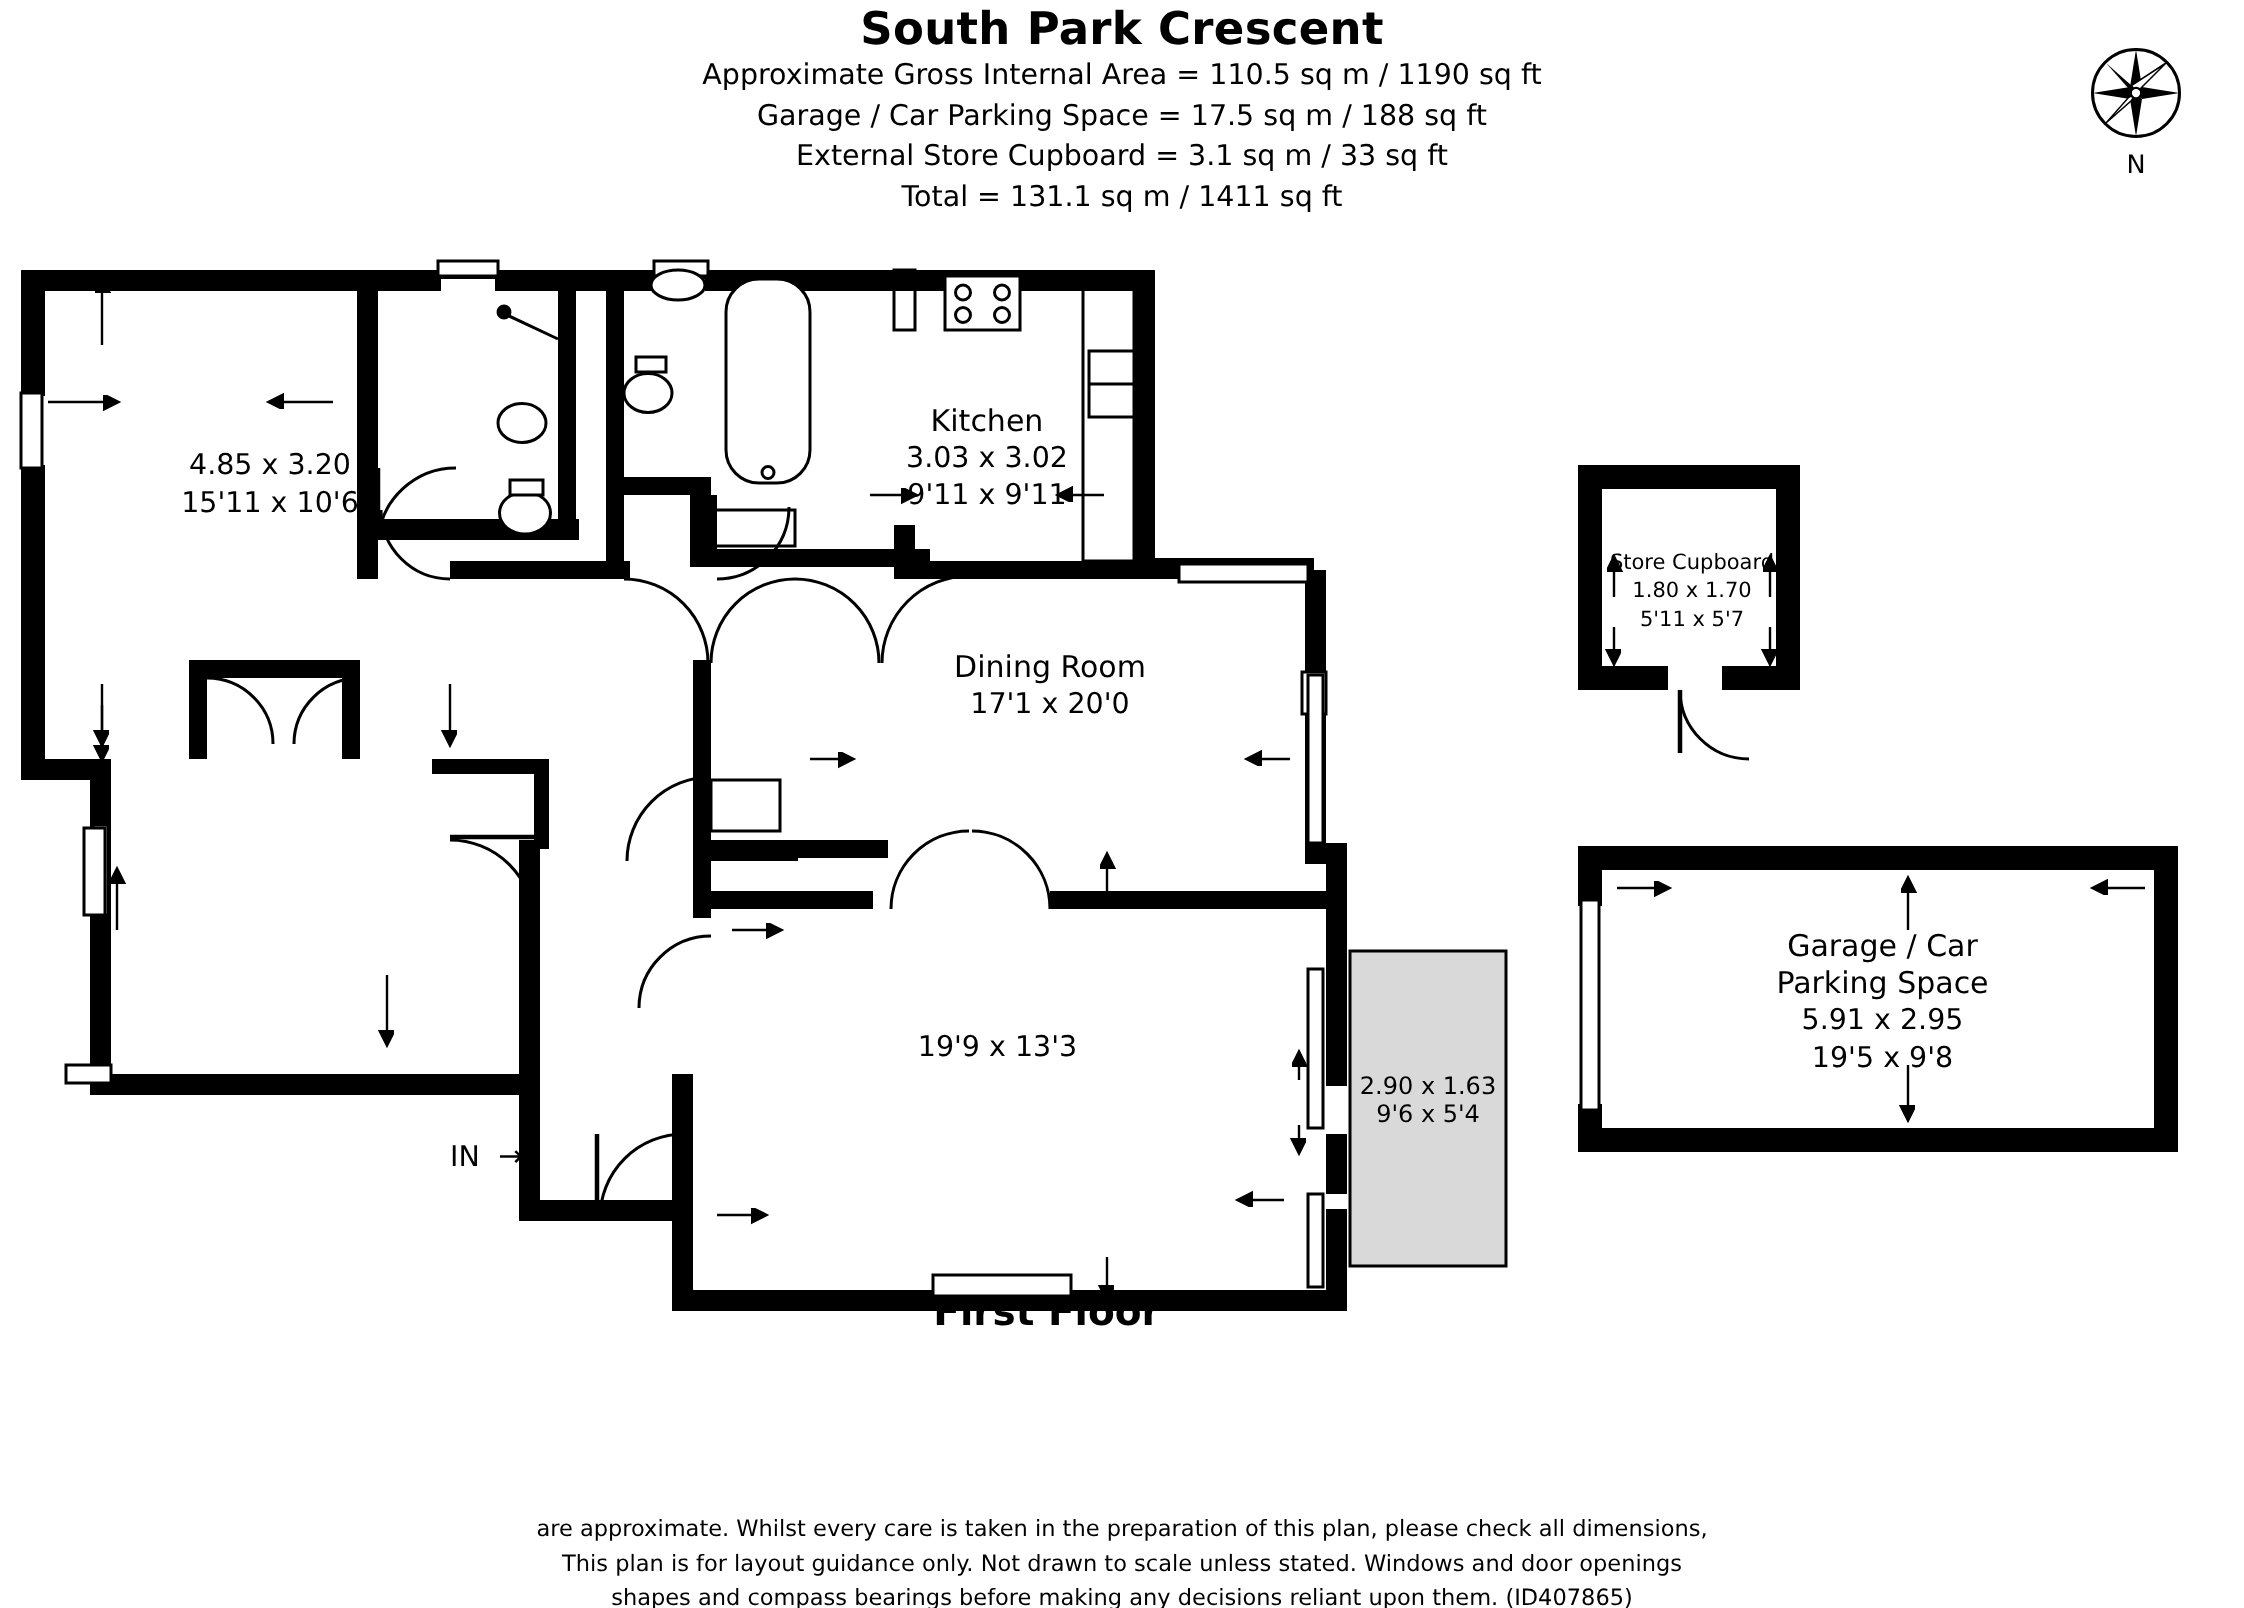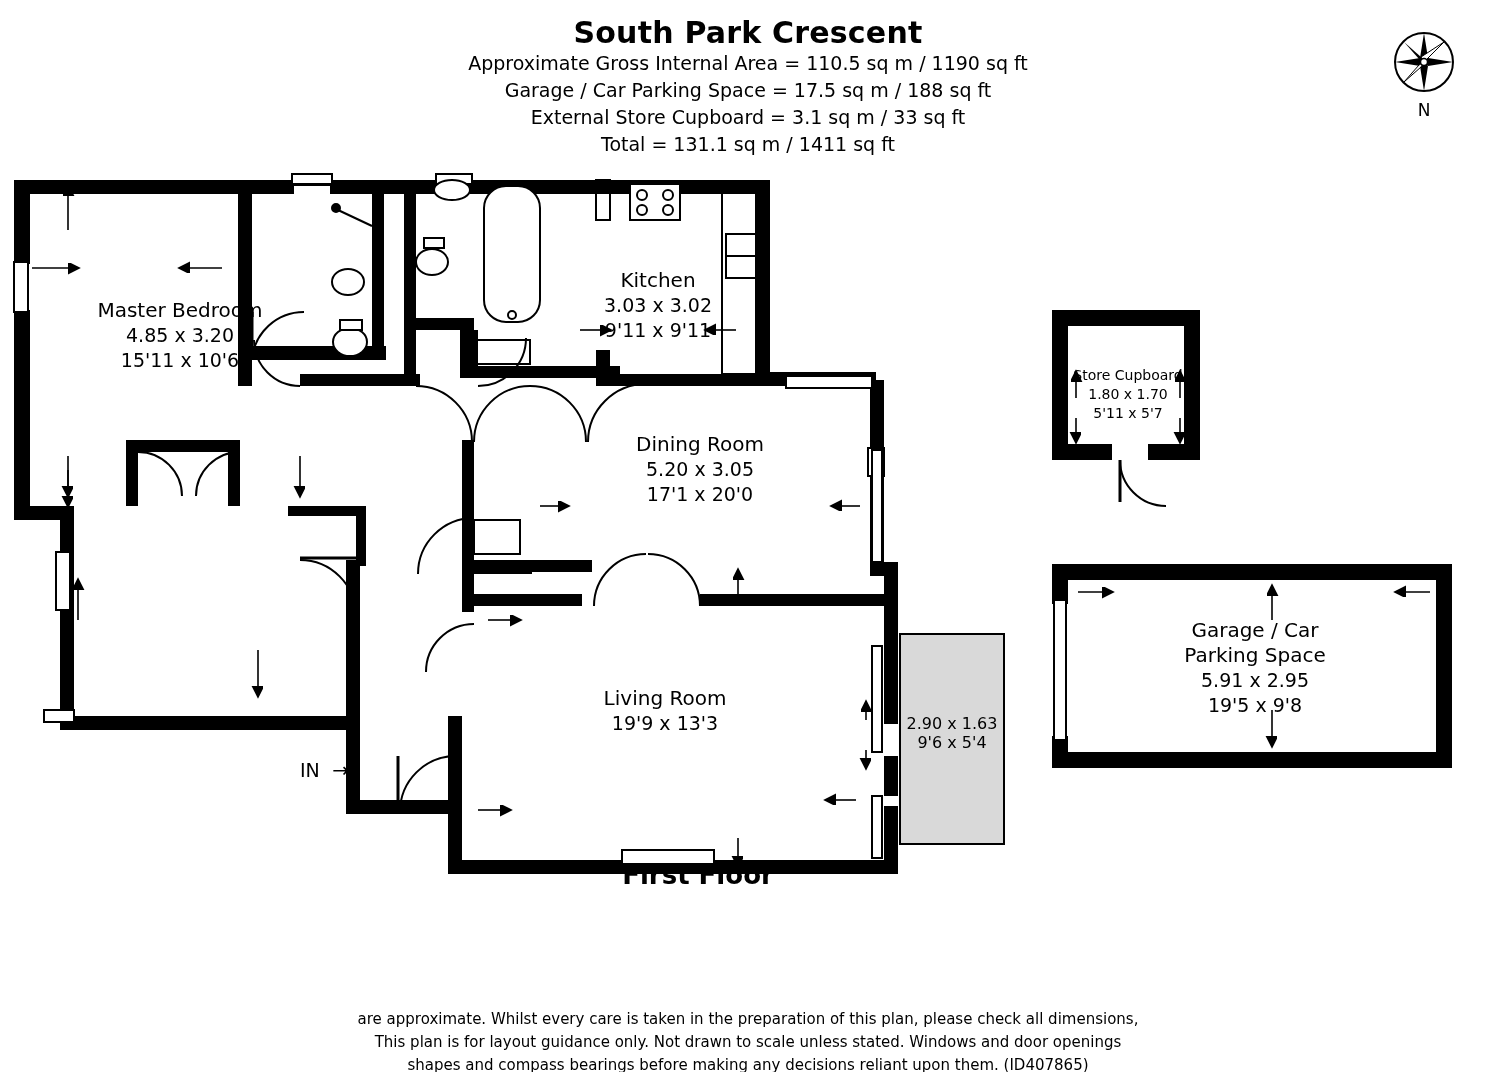--- a/index.html
+++ b/index.html
@@ -7,21 +7,21 @@
     width:1496px; height:1072px;
     background:#ffffff;
     font-family:"DejaVu Sans", sans-serif;
     color:#000000;
     position:relative;
     overflow:hidden;
   }
   .abs { position:absolute; }
 
   
-  #header { left:0; top:13px; width:1496px; }
+  #header { left:0; top:0; width:1496px; }
   #title {
     font-size:30px; font-weight:bold; letter-spacing:0.2px;
     text-align:center; margin-top:2px;
   }
   .subline { font-size:19px; text-align:center; line-height:27px; }
 
   
   #compass { left:1390px; top:28px; width:68px; height:100px; }
   #compass .n-label { position:absolute; left:0; top:72px; width:68px; text-align:center; font-size:17px; }
 
@@ -309,40 +309,37 @@
     <rect x="1054" y="450" width="12" height="140" fill="#fff" stroke="#000" stroke-width="2"></rect>
     <g stroke="#000" stroke-width="1.6">
       <line x1="1078" y1="442" x2="1112" y2="442" marker-end="url(#ah)"></line>
       <line x1="1430" y1="442" x2="1396" y2="442" marker-end="url(#ah)"></line>
       <line x1="1272" y1="470" x2="1272" y2="436" marker-end="url(#ah)"></line>
       <line x1="1272" y1="560" x2="1272" y2="596" marker-end="url(#ah)"></line>
     </g>
   </svg>
 
   <div class="label" style="left:40px; top:148px; width:280px;">
-    <div class="nm">Master Bedroom</div>
     <div>4.85 x 3.20</div>
     <div>15'11 x 10'6</div>
   </div>
 
 
   <div class="label" style="left:548px; top:118px; width:220px;">
     <div class="nm">Kitchen</div>
     <div>3.03 x 3.02</div>
     <div>9'11 x 9'11</div>
   </div>
 
   <div class="label" style="left:570px; top:282px; width:260px;">
     <div class="nm">Dining Room</div>
-    <div>5.20 x 3.05</div>
     <div>17'1 x 20'0</div>
   </div>
 
   <div class="label" style="left:530px; top:536px; width:270px;">
-    <div class="nm">Living Room</div>
     <div>19'9 x 13'3</div>
   </div>
 
   <div class="label-sm" style="left:896px; top:564px; width:112px; font-size:16px;">
     <div>2.90 x 1.63</div>
     <div>9'6 x 5'4</div>
   </div>
 
   <div class="label-sm" style="left:1048px; top:216px; width:160px;text-align:center;">
     <div>Store Cupboard</div>

